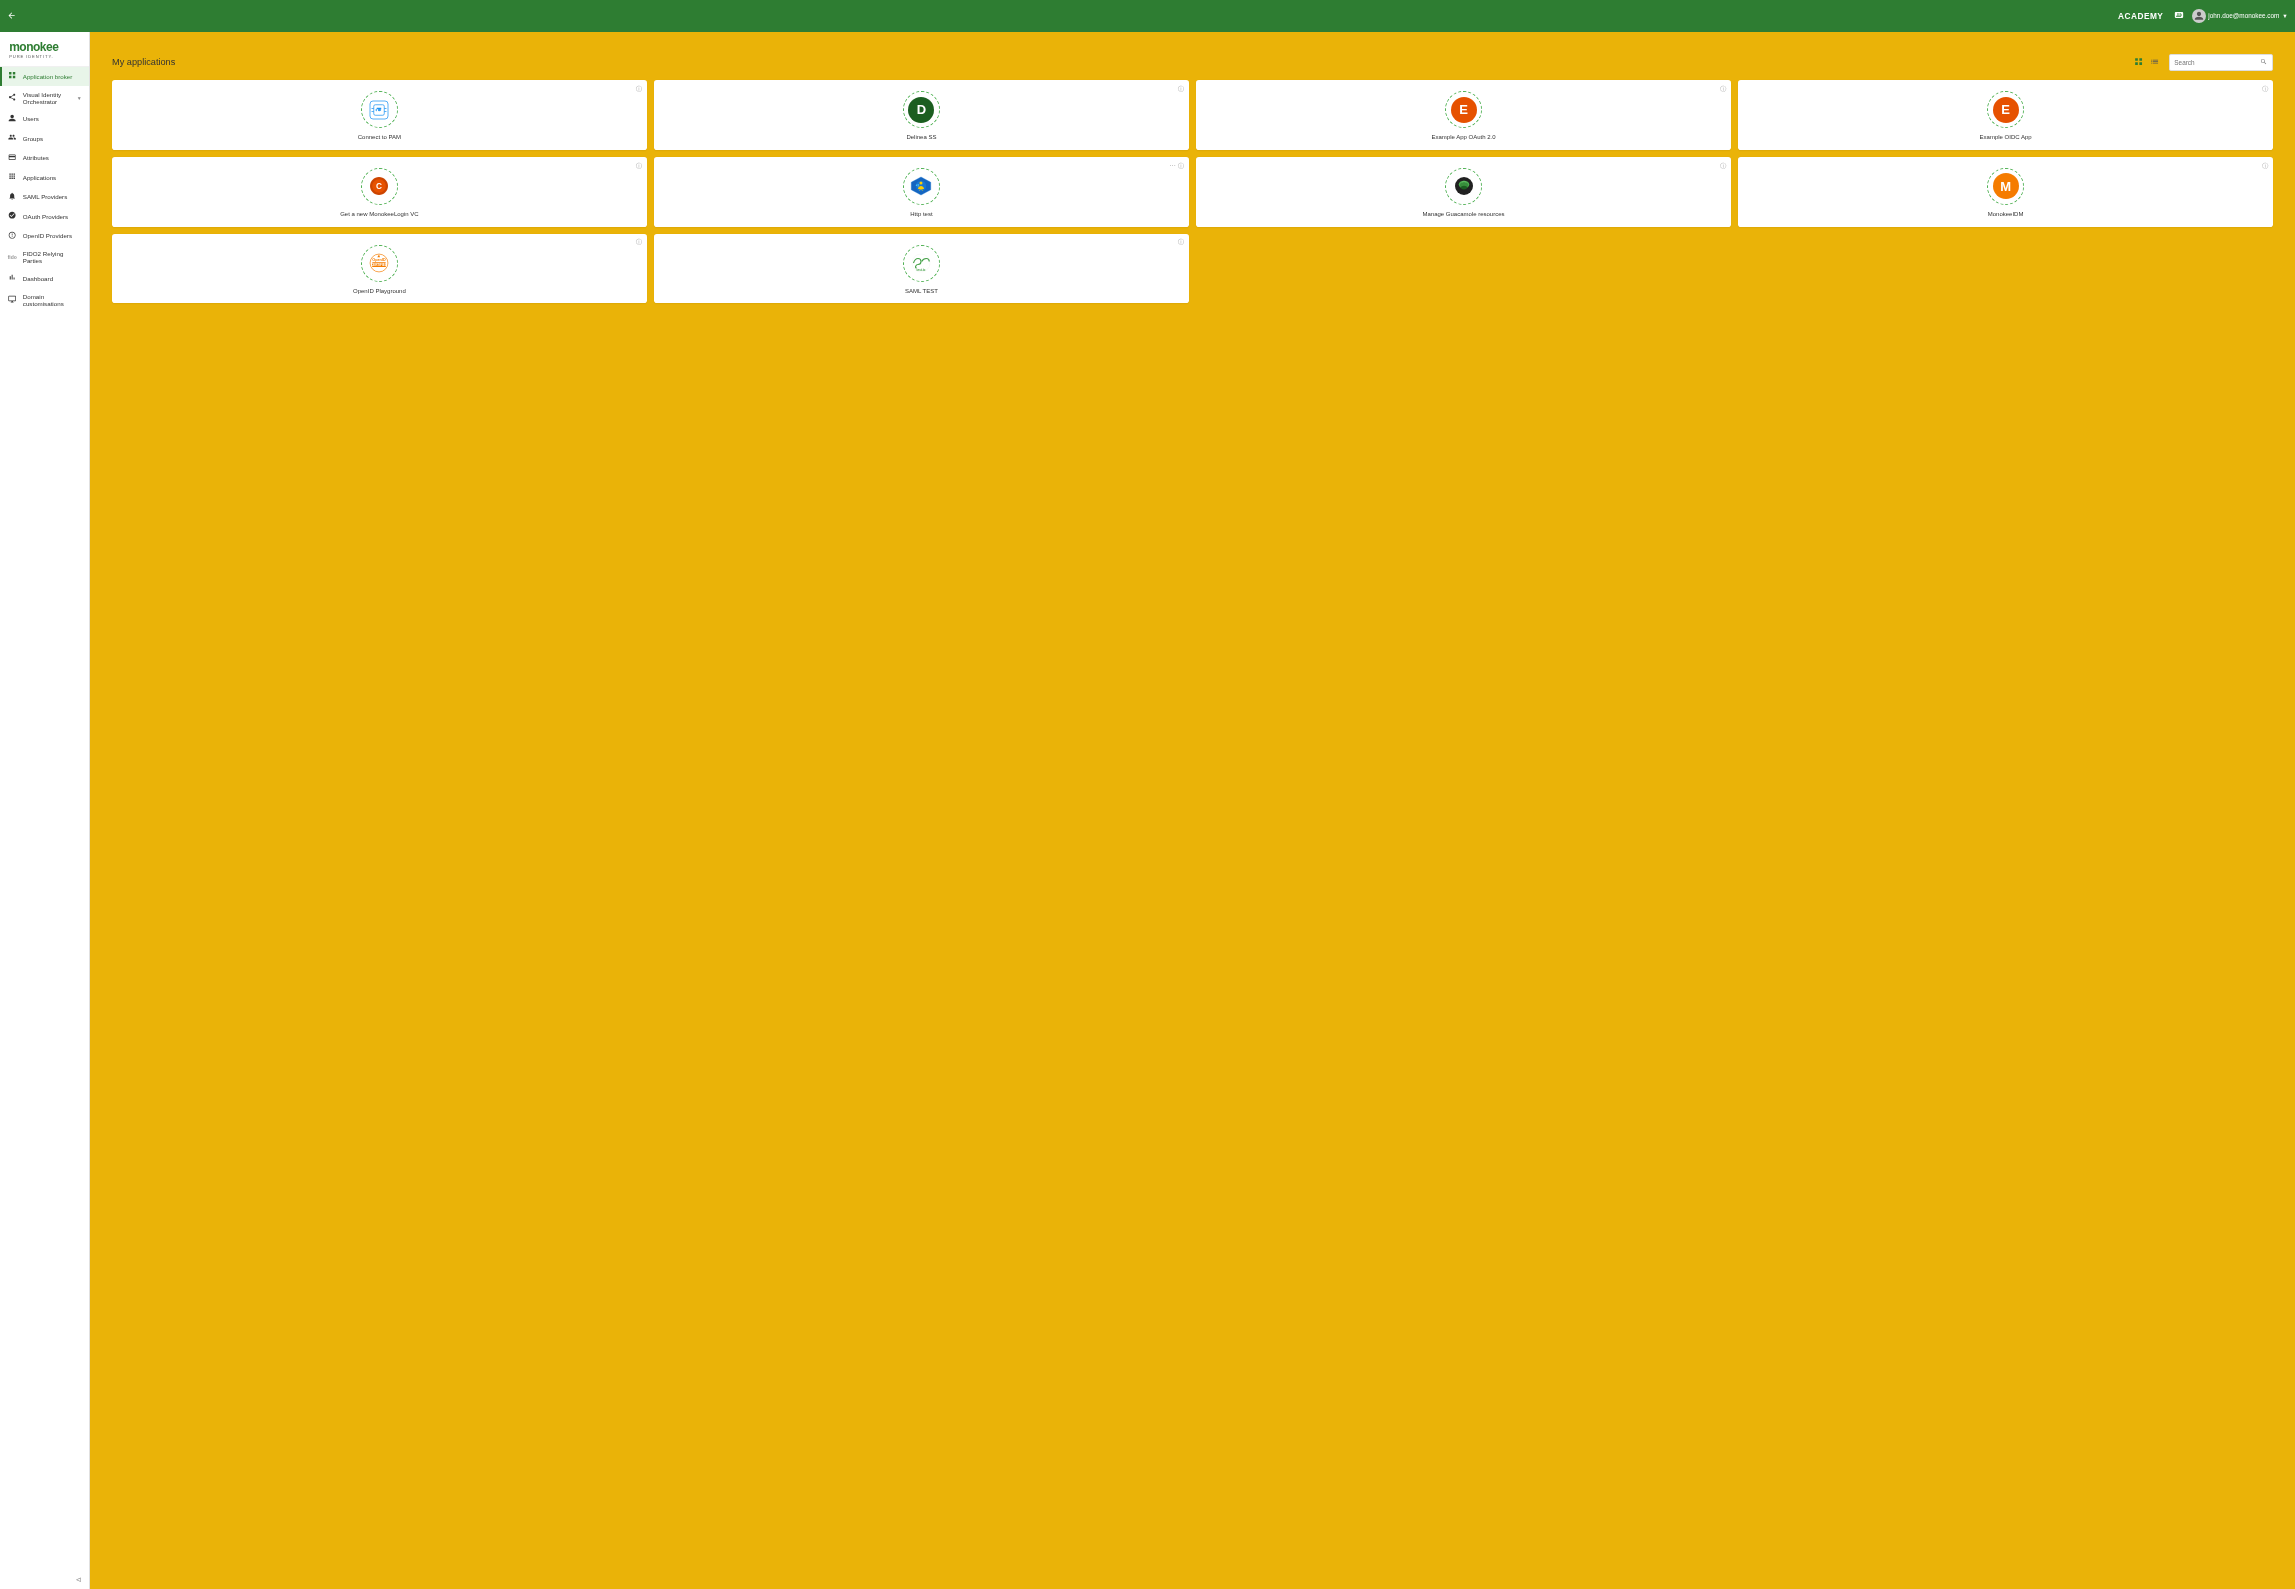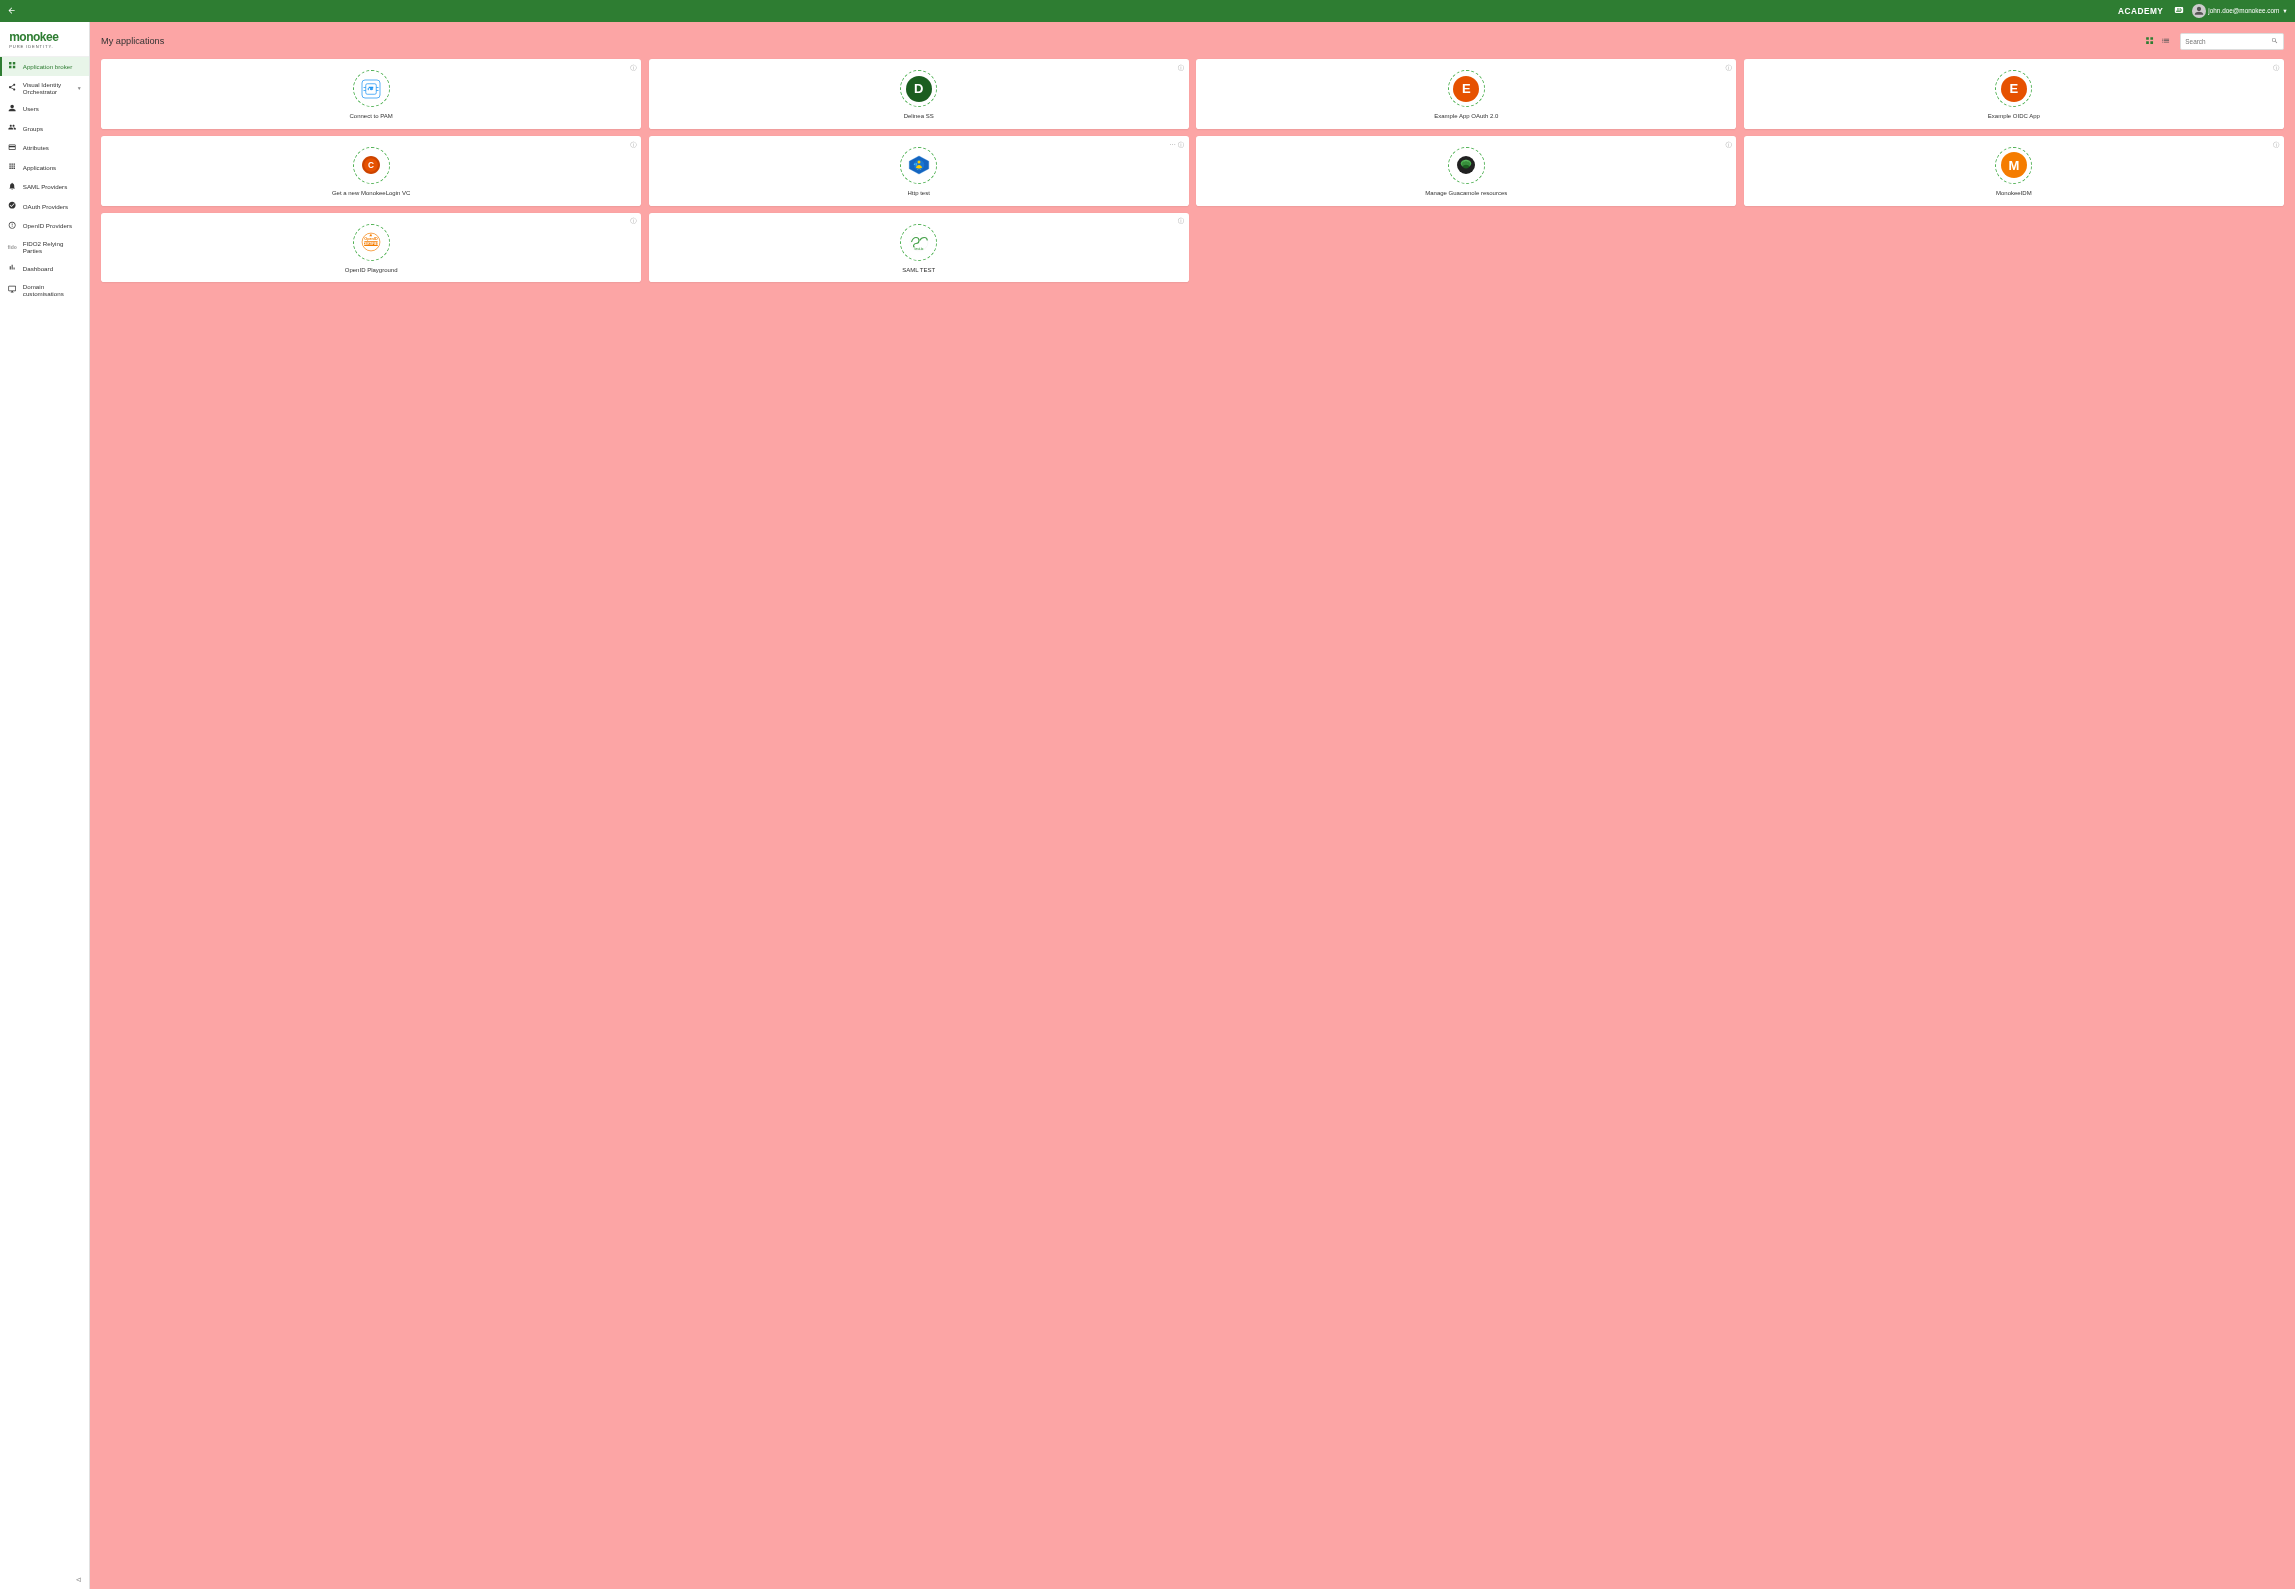--- a/index.html
+++ b/index.html
@@ -2,21 +2,21 @@
 <html style="font-size:7.3px"><head>
   <meta charset="utf-8">
   <style>
     * { box-sizing: border-box; margin: 0; padding: 0; }
     body { font-family: 'Segoe UI', Arial, sans-serif; background: #f5f5f5; height: 100vh; display: flex; flex-direction: column; }
 
     
     .top-nav {
       background: #2e7d32;
       color: white;
-      height: 22px;
+      height: 32px;
       display: flex;
       align-items: center;
       padding: 0 7.3px;
       flex-shrink: 0;
       z-index: 100;
       justify-content: space-between;
     }
     .top-nav-back {
       cursor: pointer;
       margin-right: auto;
@@ -130,22 +130,22 @@
       margin-top: auto;
       padding: 5.5px 7.3px;
       display: flex;
       justify-content: flex-end;
     }
 
     
     .content {
       flex: 1;
       overflow-y: auto;
-      padding: 11px;
-      background: #fca5a5;
+      padding: 22px;
+      background: #eab308;
     }
 
     .content-header {
       display: flex;
       align-items: center;
       margin-bottom: 9.2px;
       background: transparent;
     }
     .content-title {
       font-size: 9.2px;

